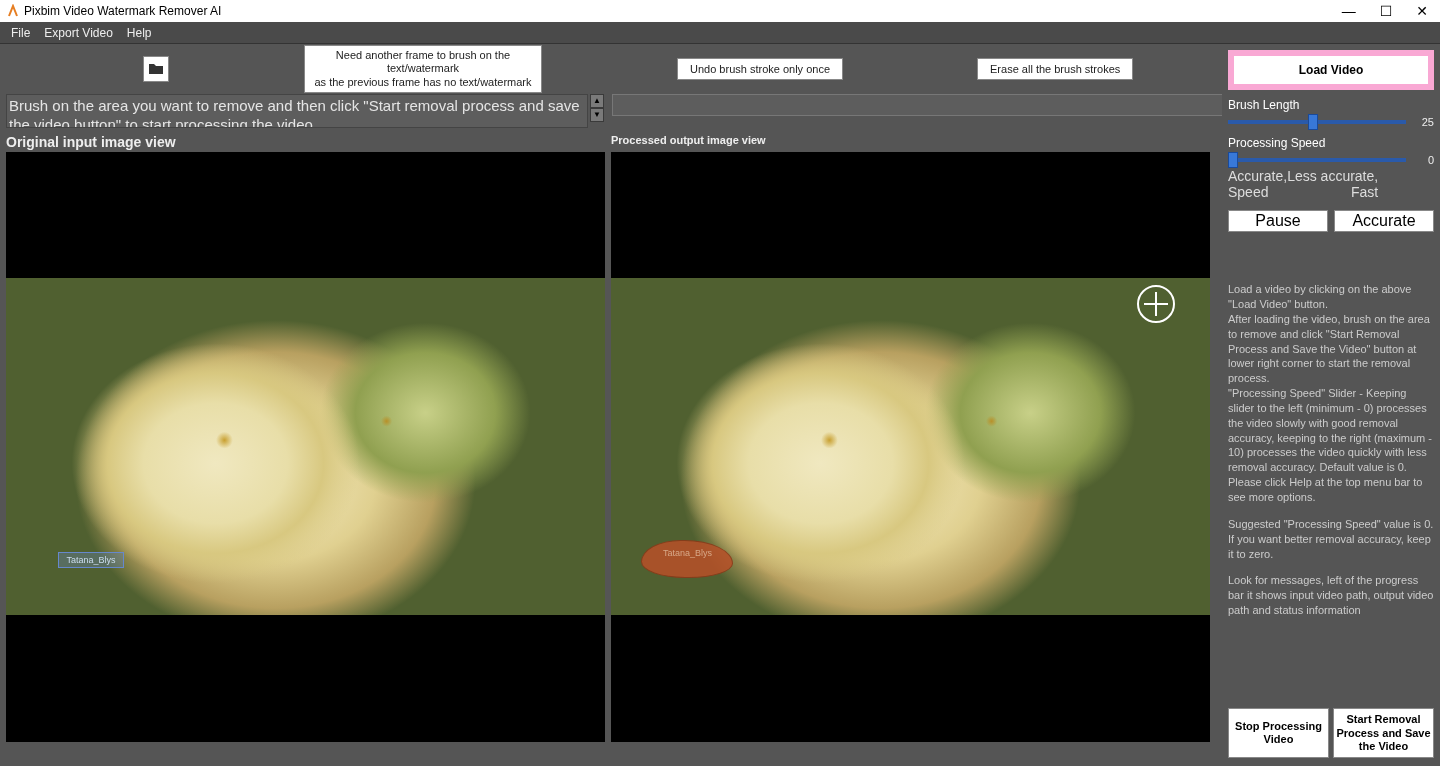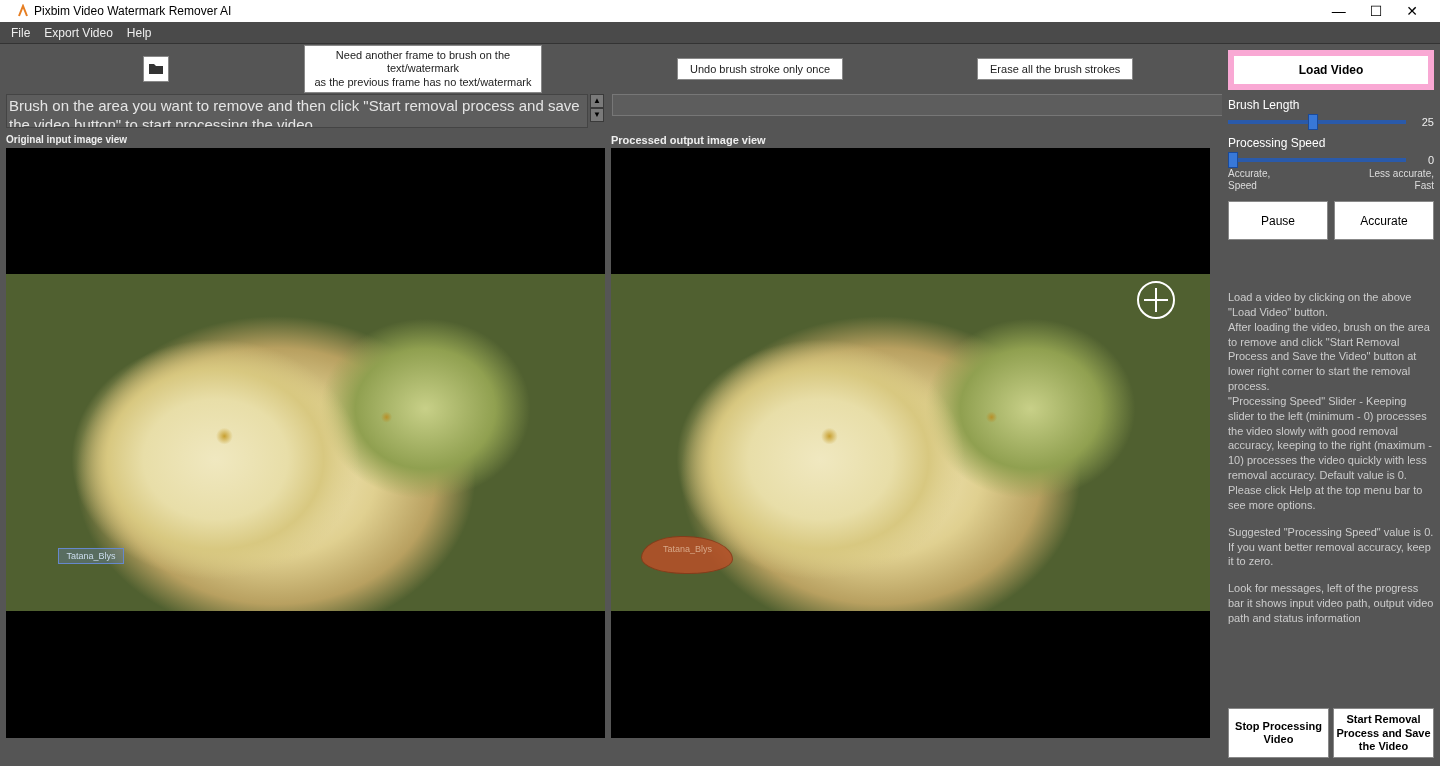--- a/index.html
+++ b/index.html
@@ -10,21 +10,21 @@
   color: #ddd;
   width: 1440px;
   height: 766px;
   overflow: hidden;
 }
 .title-bar {
   background: #fff;
   height: 22px;
   display: flex;
   align-items: center;
-  padding: 0 16px;
+  padding: 0 6px;
   color: #000;
 }
 .title-bar .logo { width:14px; height:14px; display:inline-flex; align-items:center; justify-content:center; margin-right:4px; }
 .title-bar .title { flex:1; font-size:12px; }
 .win-controls { display:flex; gap:24px; align-items:center; padding-right:6px; }
 .win-controls span { font-size:14px; cursor:default; }
 
 .menu-bar {
   background: #4a4a4a;
   height: 22px;
@@ -100,21 +100,21 @@
   margin-left:8px;
   height:22px;
   border:1px solid #777;
   background:#5d5d5d;
 }
 
 .views-labels {
   display:flex;
   padding:0 6px;
 }
-.label-left { width:605px; font-size:10px; font-weight:bold; color:#eee; padding:2px 0; }
+.label-left { width:605px; font-size:14px; font-weight:bold; color:#eee; padding:2px 0; }
 .label-right { font-size:11px; font-weight:bold; color:#eee; padding:2px 0; }
 
 .views-row { display:flex; padding:0 6px; gap:6px; }
 .view-pane {
   width:599px; height:590px;
   background:#000;
   position:relative;
   overflow:hidden;
 }
 .flower-img {
@@ -190,26 +190,26 @@
 .panel-label { font-weight:normal; color:#fff; font-size:12px; margin-top:8px; }
 .slider-row { display:flex; align-items:center; margin-top:4px; }
 .slider {
   flex:1; height:4px; background:#2a5aaa; position:relative;
 }
 .slider-thumb {
   position:absolute; top:-6px;
   width:10px; height:16px; background:#3878d8; border:1px solid #1a4a9a;
 }
 .slider-val { width:24px; text-align:right; color:#eee; font-size:11px; margin-left:4px;}
-.speed-labels { display:flex; justify-content:space-between; font-size:10px; color:#ddd; margin-top:2px; }
+.speed-labels { display:flex; font-size:14px; color:#ddd; margin-top:2px; }
 .speed-labels div { line-height:1.15; }
 .two-btns { display:flex; gap:6px; margin-top:10px; }
 .two-btns button {
   flex:1; background:#fff; border:1px solid #888; color:#000;
-  font-size:12px; height:39px;
+  font-size:16px; height:22px;
 }
 .help-text {
   margin-top:50px;
   font-size:11px;
   color:#ccc;
   line-height:1.35;
 }
 .help-text p { margin-bottom:12px; }
 .spacer { flex:1; }
 .bottom-btns { display:flex; gap:4px; }

